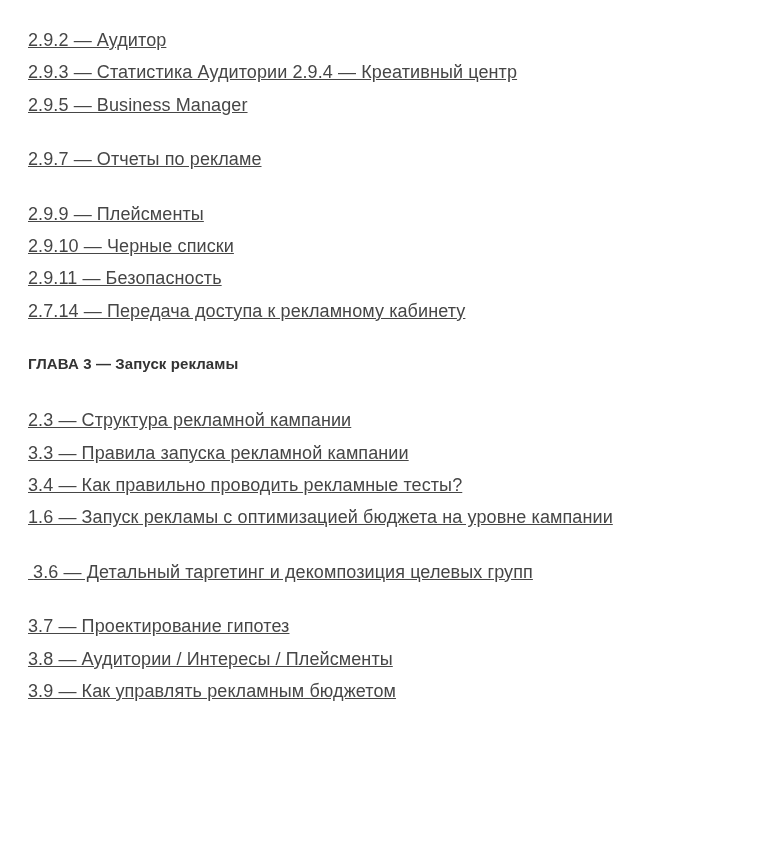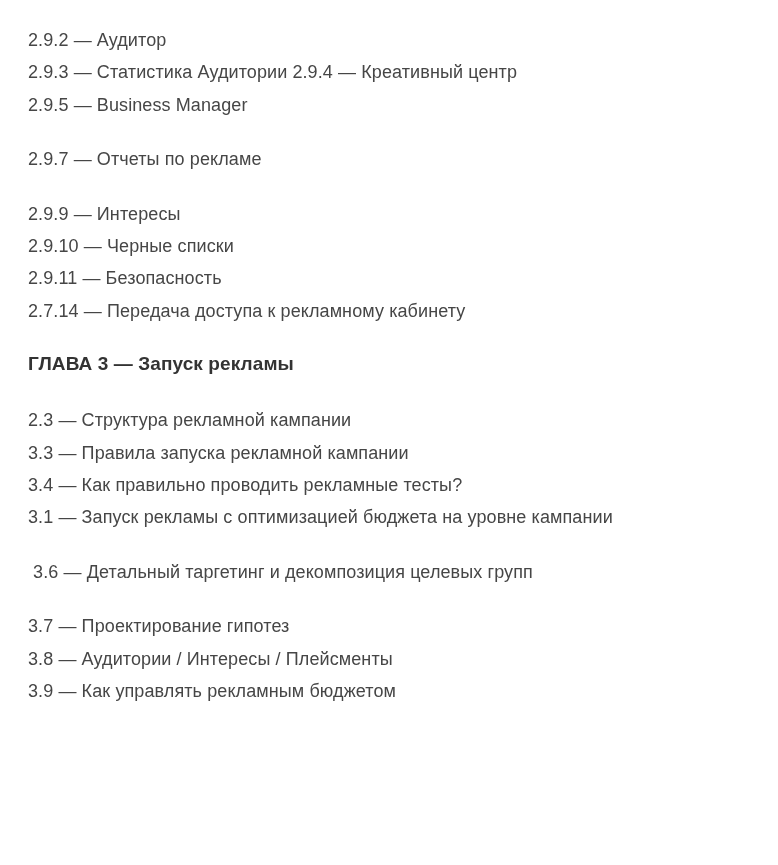--- a/index.html
+++ b/index.html
@@ -20,23 +20,24 @@
   }
   .toc-group {
     margin: 0 0 22px 0;
   }
   .toc-entry {
     font-size: 18px;
     line-height: 32.4px;
     color: #464646;
     white-space: pre-wrap;
     letter-spacing: 0.1px;
+    text-decoration: underline;
   }
   .chapter-heading {
-    font-size: 19px;
+    font-size: 15px;
     font-weight: 700;
     line-height: 30px;
     color: #333333;
     margin: 14px 0 25px 0;
     letter-spacing: 0.1px;
   }
 </style>
 </head>
 <body>
 
@@ -46,33 +47,33 @@
     <div class="toc-entry">2.9.2 — Аудитор</div>
     <div class="toc-entry">2.9.3 — Статистика Аудитории 2.9.4 — Креативный центр</div>
     <div class="toc-entry">2.9.5 — Business Manager</div>
   </div>
 
   <div class="toc-group">
     <div class="toc-entry">2.9.7 — Отчеты по рекламе</div>
   </div>
 
   <div class="toc-group">
-    <div class="toc-entry">2.9.9 — Интересы</div>
+    <div class="toc-entry">2.9.9 — Плейсменты</div>
     <div class="toc-entry">2.9.10 — Черные списки</div>
     <div class="toc-entry">2.9.11 — Безопасность</div>
     <div class="toc-entry">2.7.14 — Передача доступа к рекламному кабинету</div>
   </div>
 
   <h2 class="chapter-heading">ГЛАВА 3 — Запуск рекламы</h2>
 
   <div class="toc-group">
     <div class="toc-entry">2.3 — Структура рекламной кампании</div>
     <div class="toc-entry">3.3 — Правила запуска рекламной кампании</div>
     <div class="toc-entry">3.4 — Как правильно проводить рекламные тесты?</div>
-    <div class="toc-entry">3.1 — Запуск рекламы с оптимизацией бюджета на уровне кампании</div>
+    <div class="toc-entry">1.6 — Запуск рекламы с оптимизацией бюджета на уровне кампании</div>
   </div>
 
   <div class="toc-group">
     <div class="toc-entry"> 3.6 — Детальный таргетинг и декомпозиция целевых групп</div>
   </div>
 
   <div class="toc-group">
     <div class="toc-entry">3.7 — Проектирование гипотез</div>
     <div class="toc-entry">3.8 — Аудитории / Интересы / Плейсменты</div>
     <div class="toc-entry">3.9 — Как управлять рекламным бюджетом</div>

